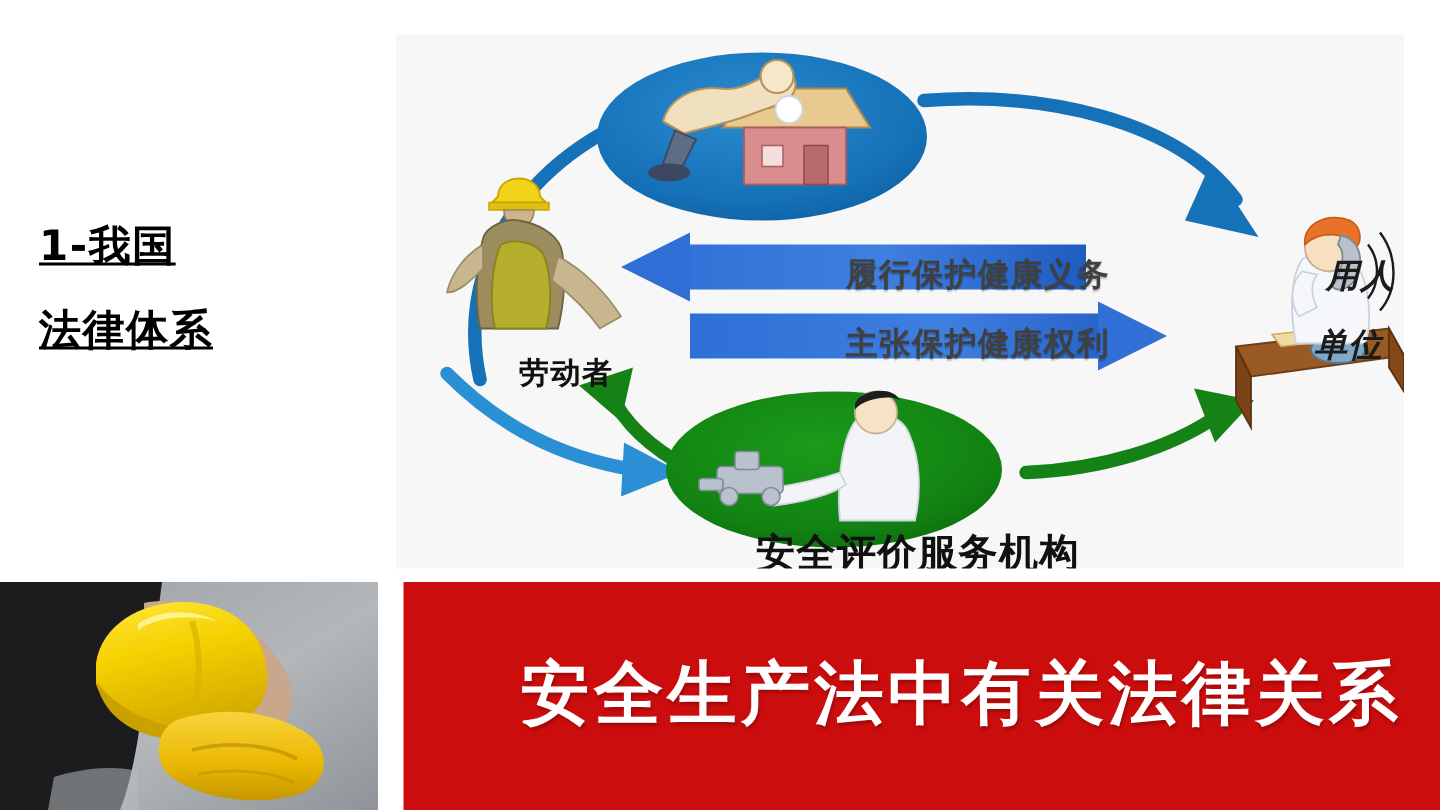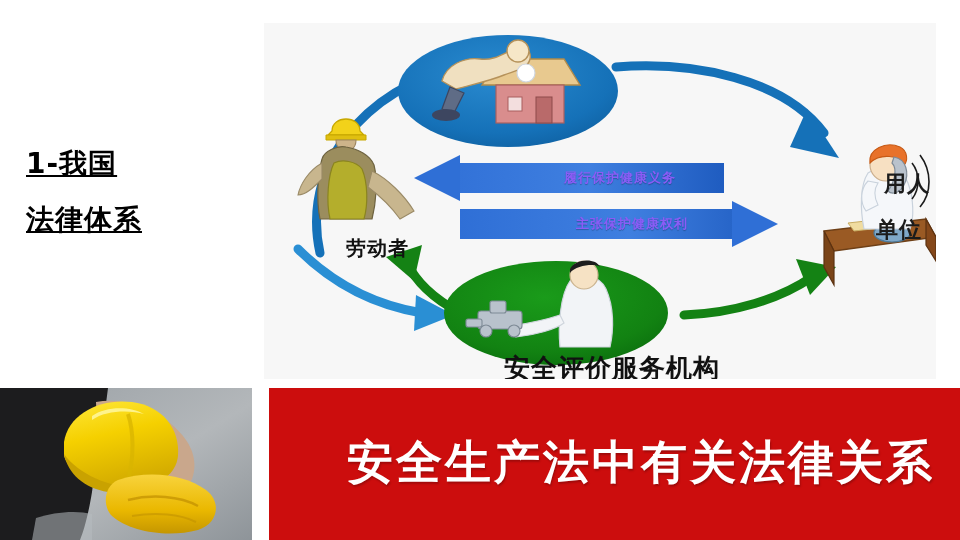--- a/index.html
+++ b/index.html
@@ -70,26 +70,27 @@
     letter-spacing: 1px;
     white-space: nowrap;
   }
   .node-label-dark {
     position: absolute;
     color: #1b1b1b;
     font-weight: bold;
     font-size: 22px;
     letter-spacing: 1px;
     white-space: nowrap;
+    font-style: italic;
   }
   .arrow-label {
     position: absolute;
-    color: #8b5cf6;
-    font-weight: bold;
-    font-size: 13px;
+    color: #404040;
+    font-weight: bold;
+    font-size: 21px;
     letter-spacing: 1px;
     white-space: nowrap;
     text-shadow: 0 1px 1px rgba(0,0,0,.25);
   }
 
   
   #photo {
     position: absolute;
     left: 0;
     top: 388px;
@@ -277,21 +278,21 @@
 
 
     <div class="node-label-black" style="left:82px; top:212px;">劳动者</div>
 
     <div class="node-label-dark" style="left:620px; top:146px;">用人</div>
     <div class="node-label-dark" style="left:612px; top:192px;">单位</div>
 
     <div class="node-label-black" style="left:240px; top:328px; font-size:26px;">安全评价服务机构</div>
 
     <div class="arrow-label" style="left:300px; top:146px;">履行保护健康义务</div>
-    <div class="arrow-label" style="left:312px; top:192px;text-align:right;">主张保护健康权利</div>
+    <div class="arrow-label" style="left:300px; top:192px;text-align:right;">主张保护健康权利</div>
   </div>
 
   <div id="photo">
     <svg id="photo-svg" viewBox="0 0 252 152">
       <defs>
         <linearGradient id="bgBlur" x1="0" y1="0" x2="1" y2="1">
           <stop offset="0%" stop-color="#9aa0a5"></stop>
           <stop offset="55%" stop-color="#b3b7ba"></stop>
           <stop offset="100%" stop-color="#8e9499"></stop>
         </linearGradient>

